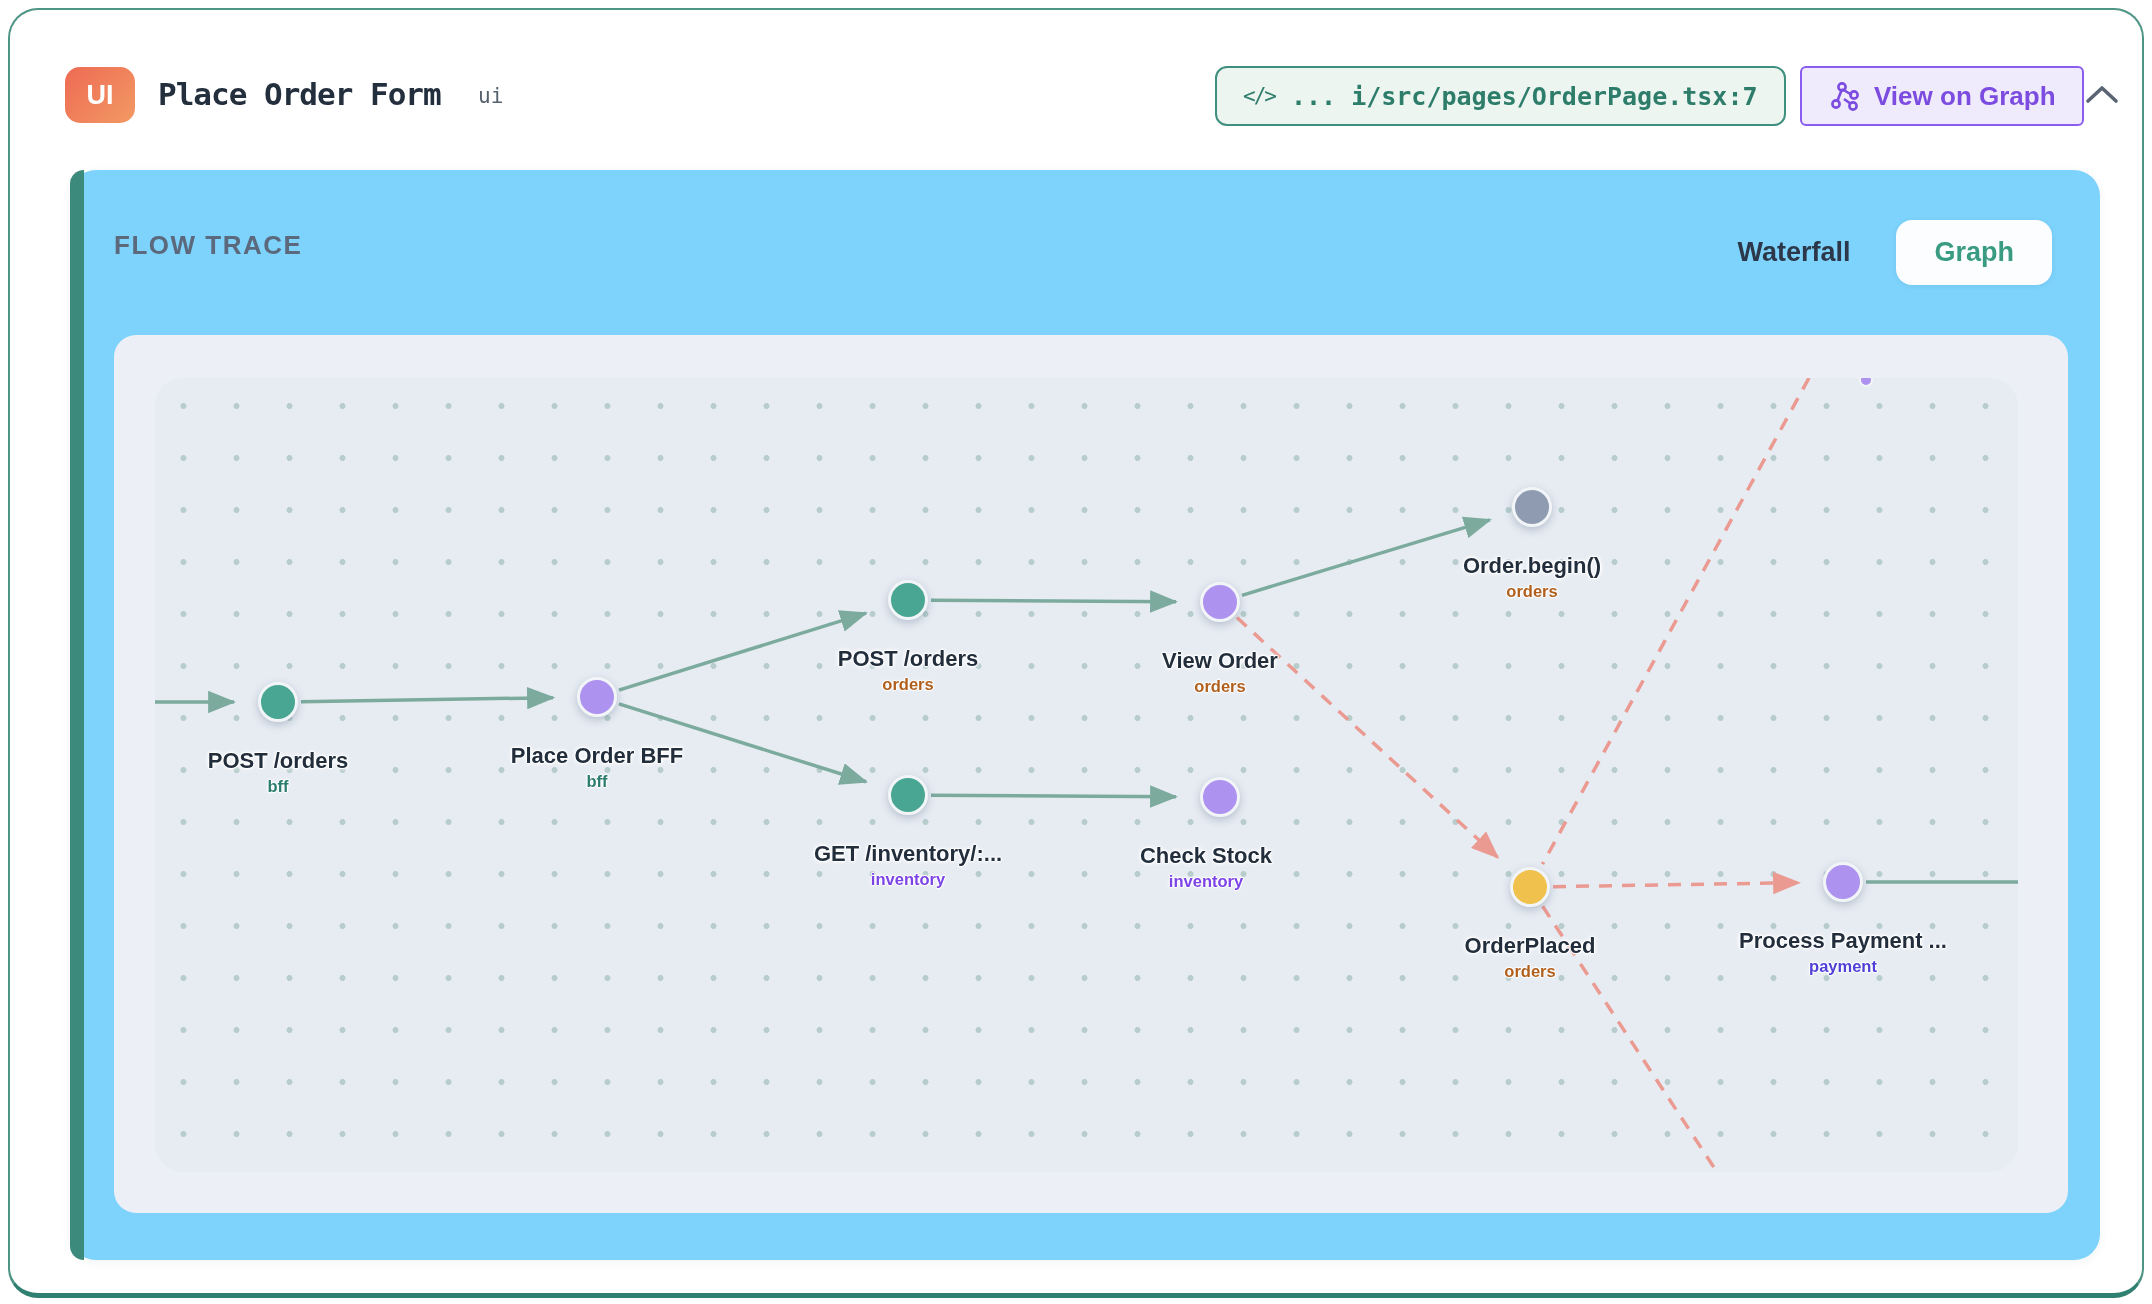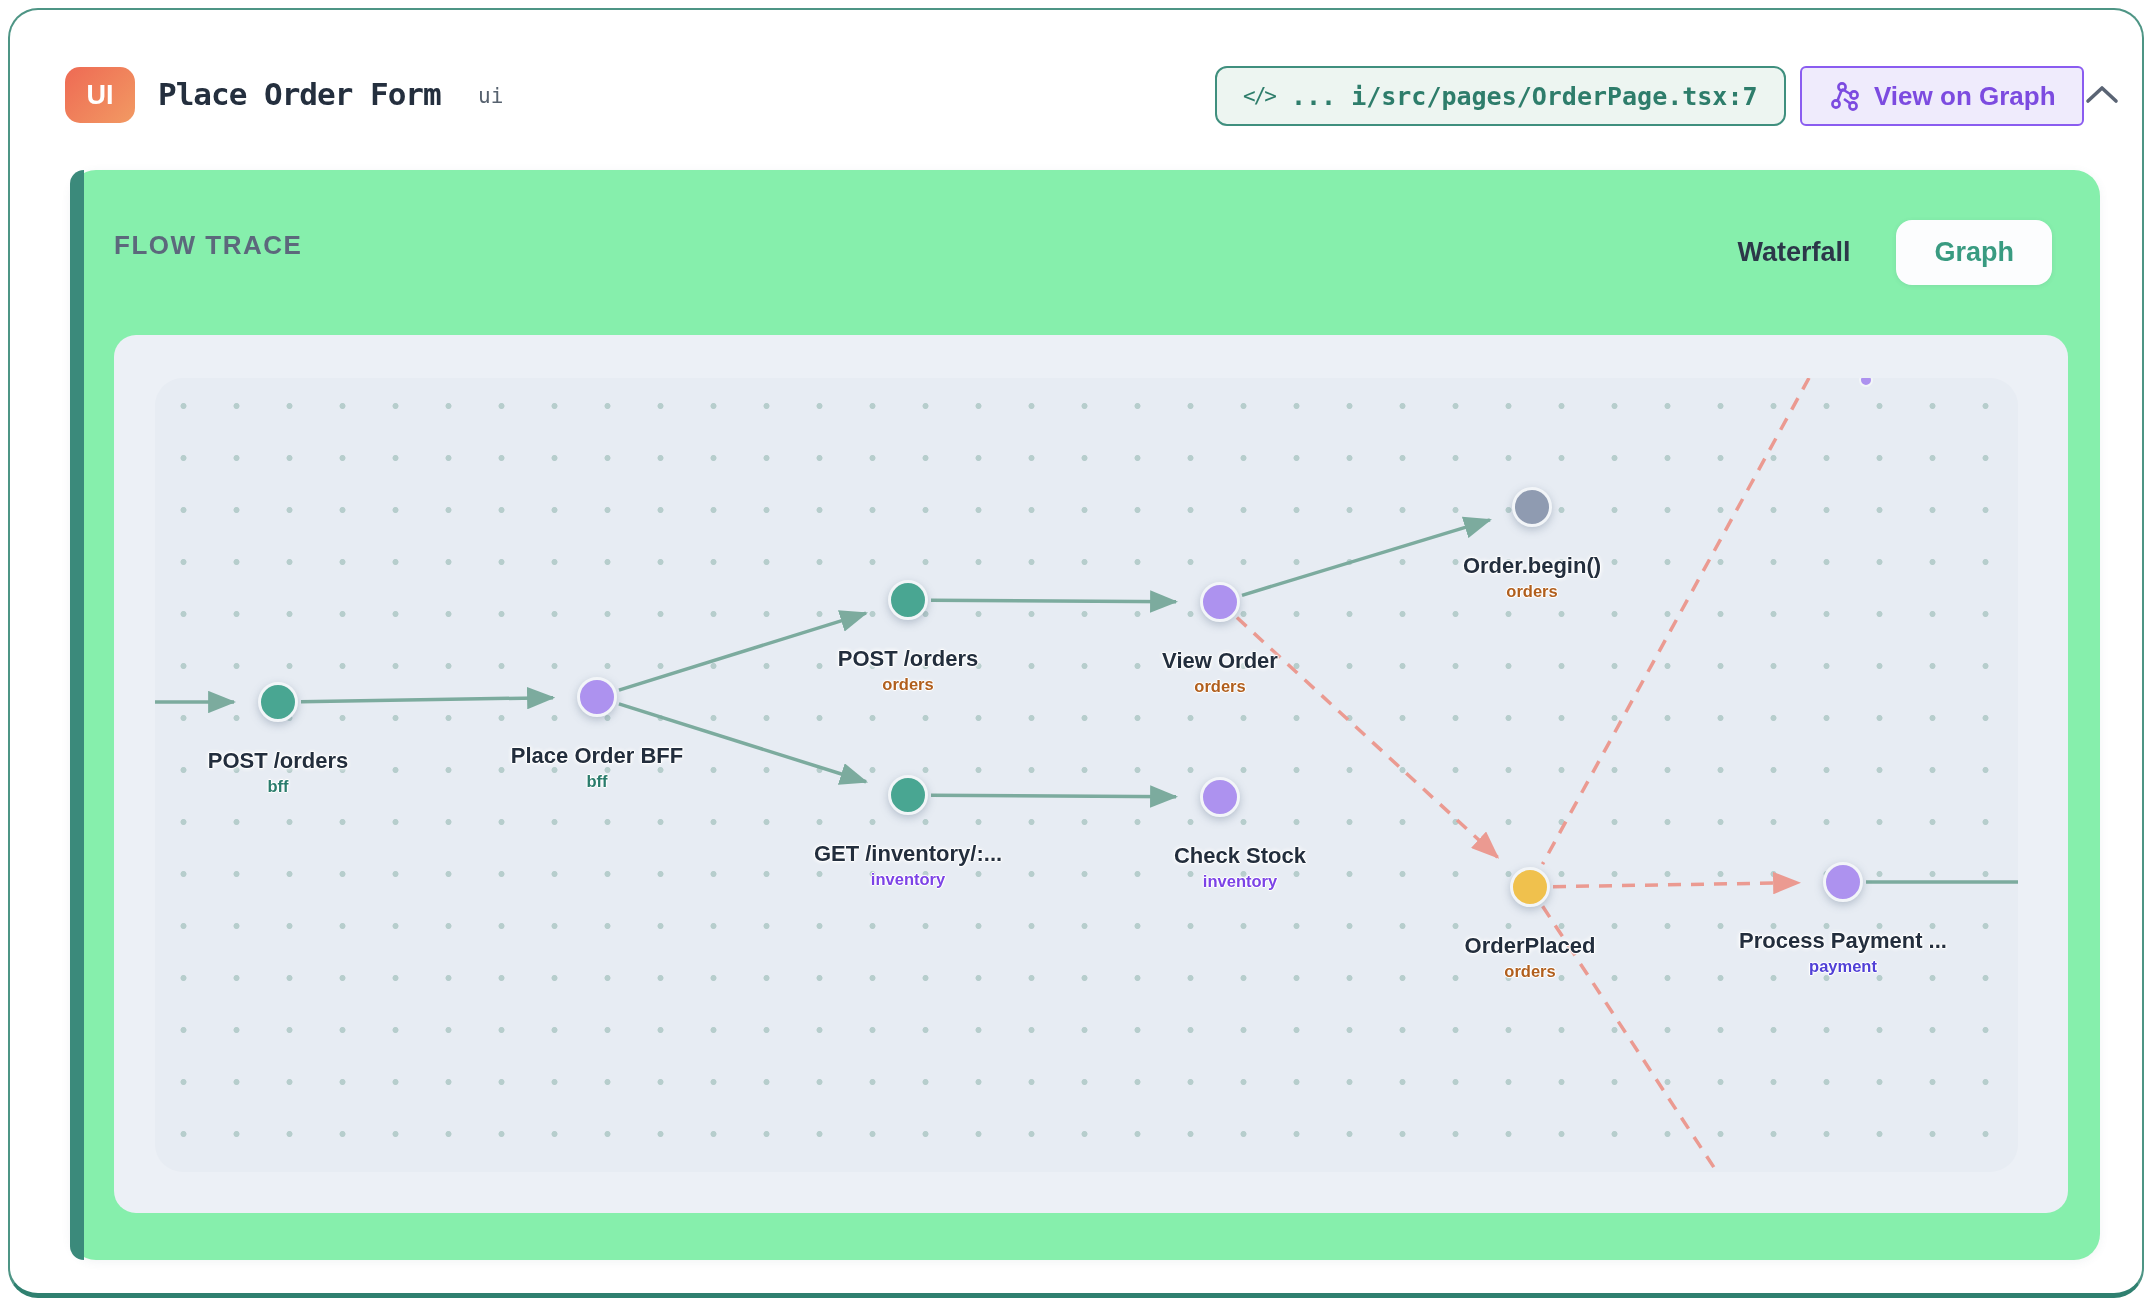--- a/index.html
+++ b/index.html
@@ -41,21 +41,21 @@
   .vog-btn {
     position:absolute; left:1790px; top:56px; height:60px;
     display:flex; align-items:center; gap:14px; padding:0 26px;
     border:2.5px solid #8a5cf0; border-radius:6px; background:#efebfc;
     font-weight:bold; font-size:26px; color:#7c4be0; cursor:pointer;
   }
   .chevron-up { position:absolute; left:2072px; top:70px; cursor:pointer; }
   
   .flow-card {
     position:absolute; left:60px; top:160px; width:2030px; height:1090px;
-    background:#86efac; border-radius:26px;
+    background:#7dd3fc; border-radius:26px;
     box-shadow:0 2px 10px rgba(80,100,120,0.08);
   }
   .flow-accent {
     position:absolute; left:0; top:0; bottom:0; width:14px;
     background:#3b8a7b; border-radius:26px 0 0 26px;
   }
   .flow-title {
     position:absolute; left:44px; top:60px;
     font-size:26px; font-weight:bold; letter-spacing:1.5px; color:#5c687c;
   }
@@ -190,21 +190,21 @@
           <div class="node-label" style="left: 753px; top: 443px;">
             <div class="node-name">GET /inventory/:...</div>
             <div class="node-service" style="color: rgb(124, 67, 230);">inventory</div>
           </div>
           <div class="node" style="left: 1065px; top: 224px; background: rgb(173, 146, 239);"></div>
           <div class="node-label" style="left: 1065px; top: 250px;">
             <div class="node-name">View Order</div>
             <div class="node-service" style="color: rgb(177, 95, 29);">orders</div>
           </div>
           <div class="node" style="left: 1065px; top: 419px; background: rgb(173, 146, 239);"></div>
-          <div class="node-label" style="left: 1085px; top: 445px;">
+          <div class="node-label" style="left: 1051px; top: 445px;">
             <div class="node-name">Check Stock</div>
             <div class="node-service" style="color: rgb(124, 67, 230);">inventory</div>
           </div>
           <div class="node" style="left: 1377px; top: 129px; background: rgb(143, 155, 177);"></div>
           <div class="node-label" style="left: 1377px; top: 155px;">
             <div class="node-name">Order.begin()</div>
             <div class="node-service" style="color: rgb(177, 95, 29);">orders</div>
           </div>
           <div class="node" style="left: 1375px; top: 509px; background: rgb(240, 193, 77);"></div>
           <div class="node-label" style="left: 1375px; top: 535px;">

